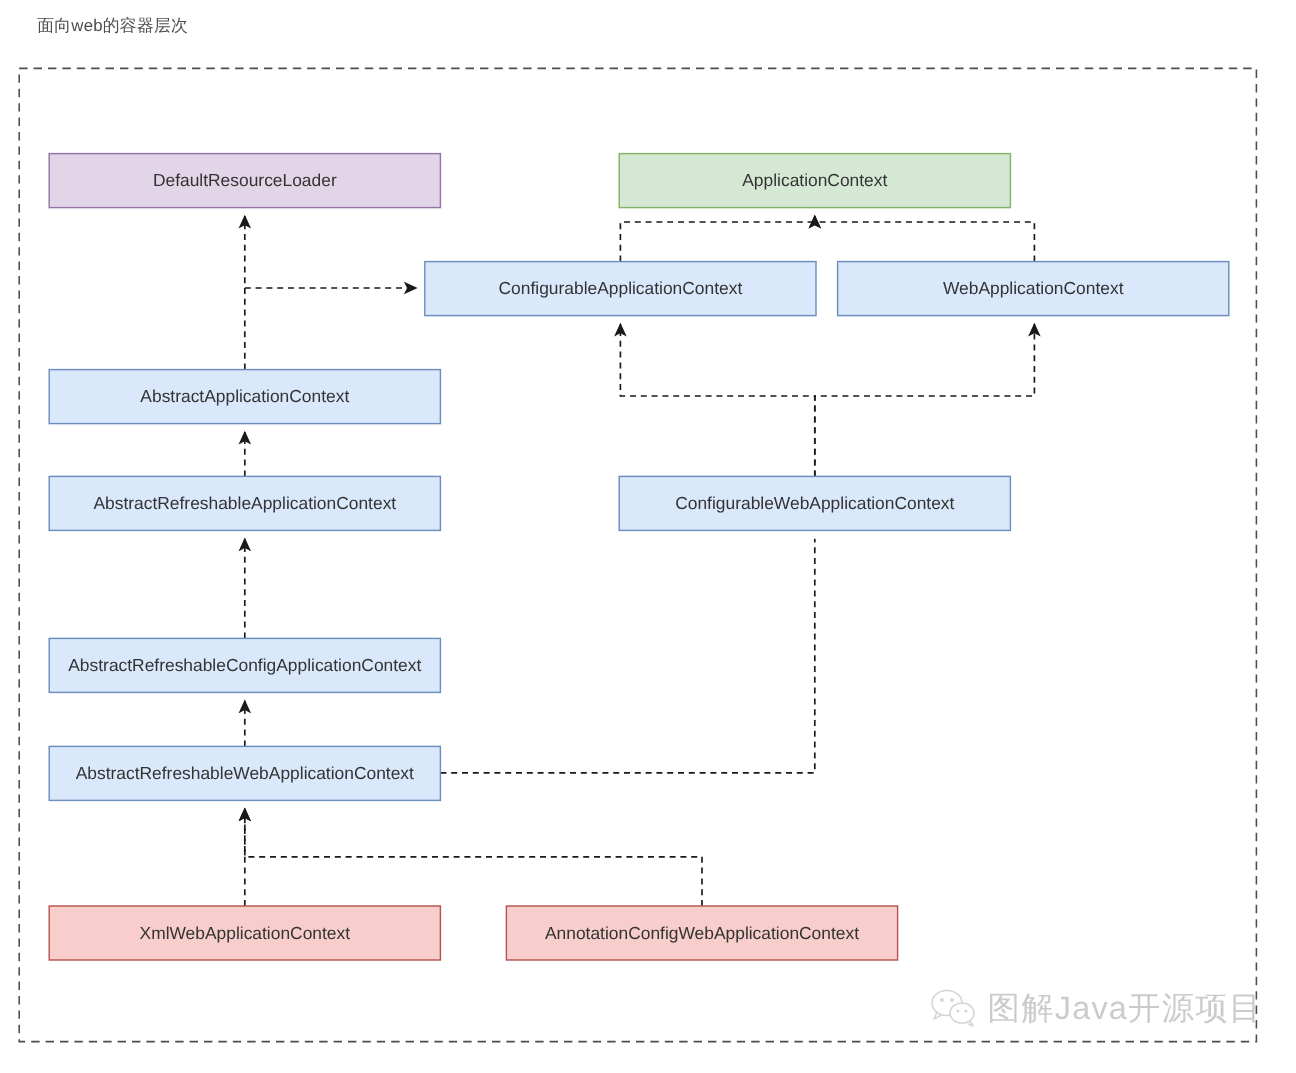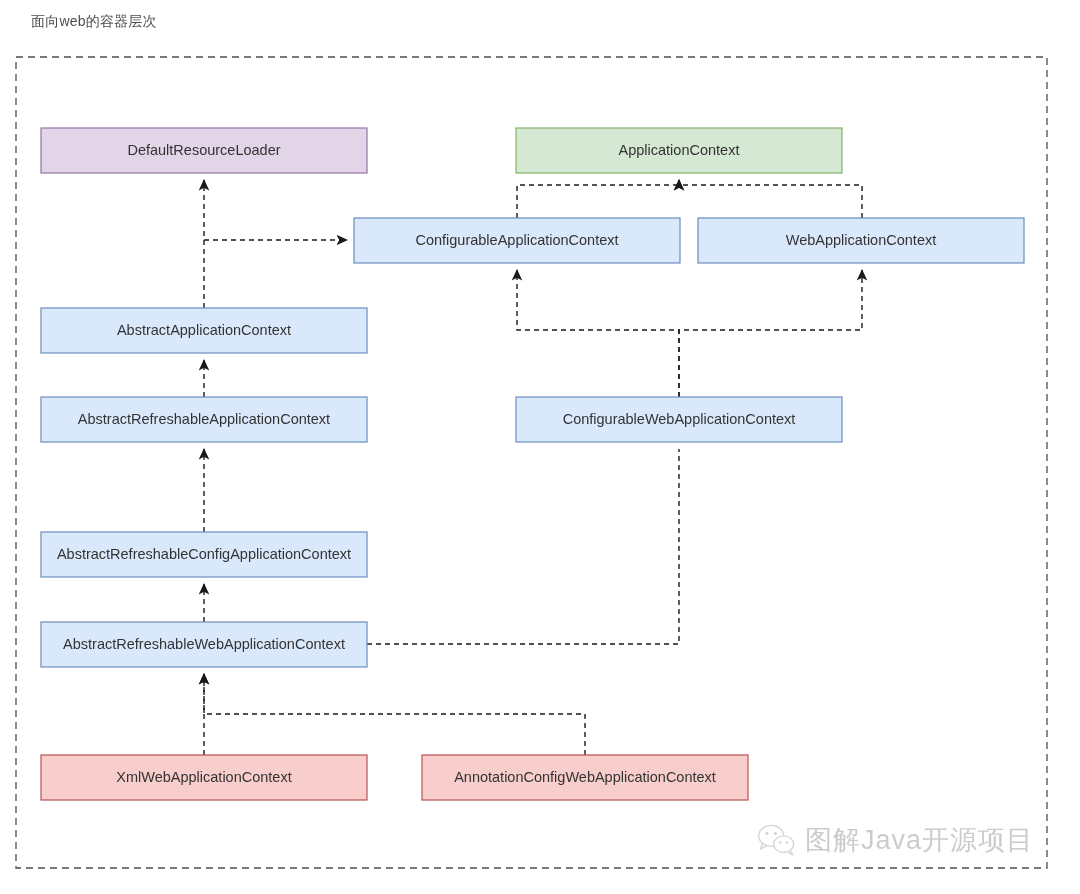--- a/index.html
+++ b/index.html
@@ -151,21 +151,21 @@
           <rect class="node-rect" x="41" y="755" width="326" height="45" fill="#f8cecc" stroke="#b85450"></rect>
           <text class="node-label" x="204" y="778.5">XmlWebApplicationContext</text>
         </g>
         <g>
           <rect class="node-rect" x="422" y="755" width="326" height="45" fill="#f8cecc" stroke="#b85450"></rect>
           <text class="node-label" x="585" y="778.5">AnnotationConfigWebApplicationContext</text>
         </g>
       </g>
   </svg>
 
-  <div class="watermark" style="left: 757px; top: 822px;">
+  <div class="watermark" style="left: 775px; top: 822px;">
     <svg class="wechat-icon" viewBox="0 0 48 40">
       <ellipse cx="17" cy="15" rx="15" ry="12.5" fill="none" stroke="#777777" stroke-width="1.6"></ellipse>
       <path d="M 7 24 L 4 31 L 11.5 27" fill="none" stroke="#777777" stroke-width="1.6" stroke-linejoin="round"></path>
       <circle cx="12" cy="12" r="1.9" fill="#777777"></circle>
       <circle cx="22" cy="12" r="1.9" fill="#777777"></circle>
       <ellipse cx="32" cy="25" rx="12" ry="10" fill="#ffffff" stroke="#777777" stroke-width="1.6"></ellipse>
       <path d="M 40 33 L 43 38 L 37.5 35.5" fill="#ffffff" stroke="#777777" stroke-width="1.6" stroke-linejoin="round"></path>
       <circle cx="28" cy="23" r="1.5" fill="#777777"></circle>
       <circle cx="36" cy="23" r="1.5" fill="#777777"></circle>
     </svg>

